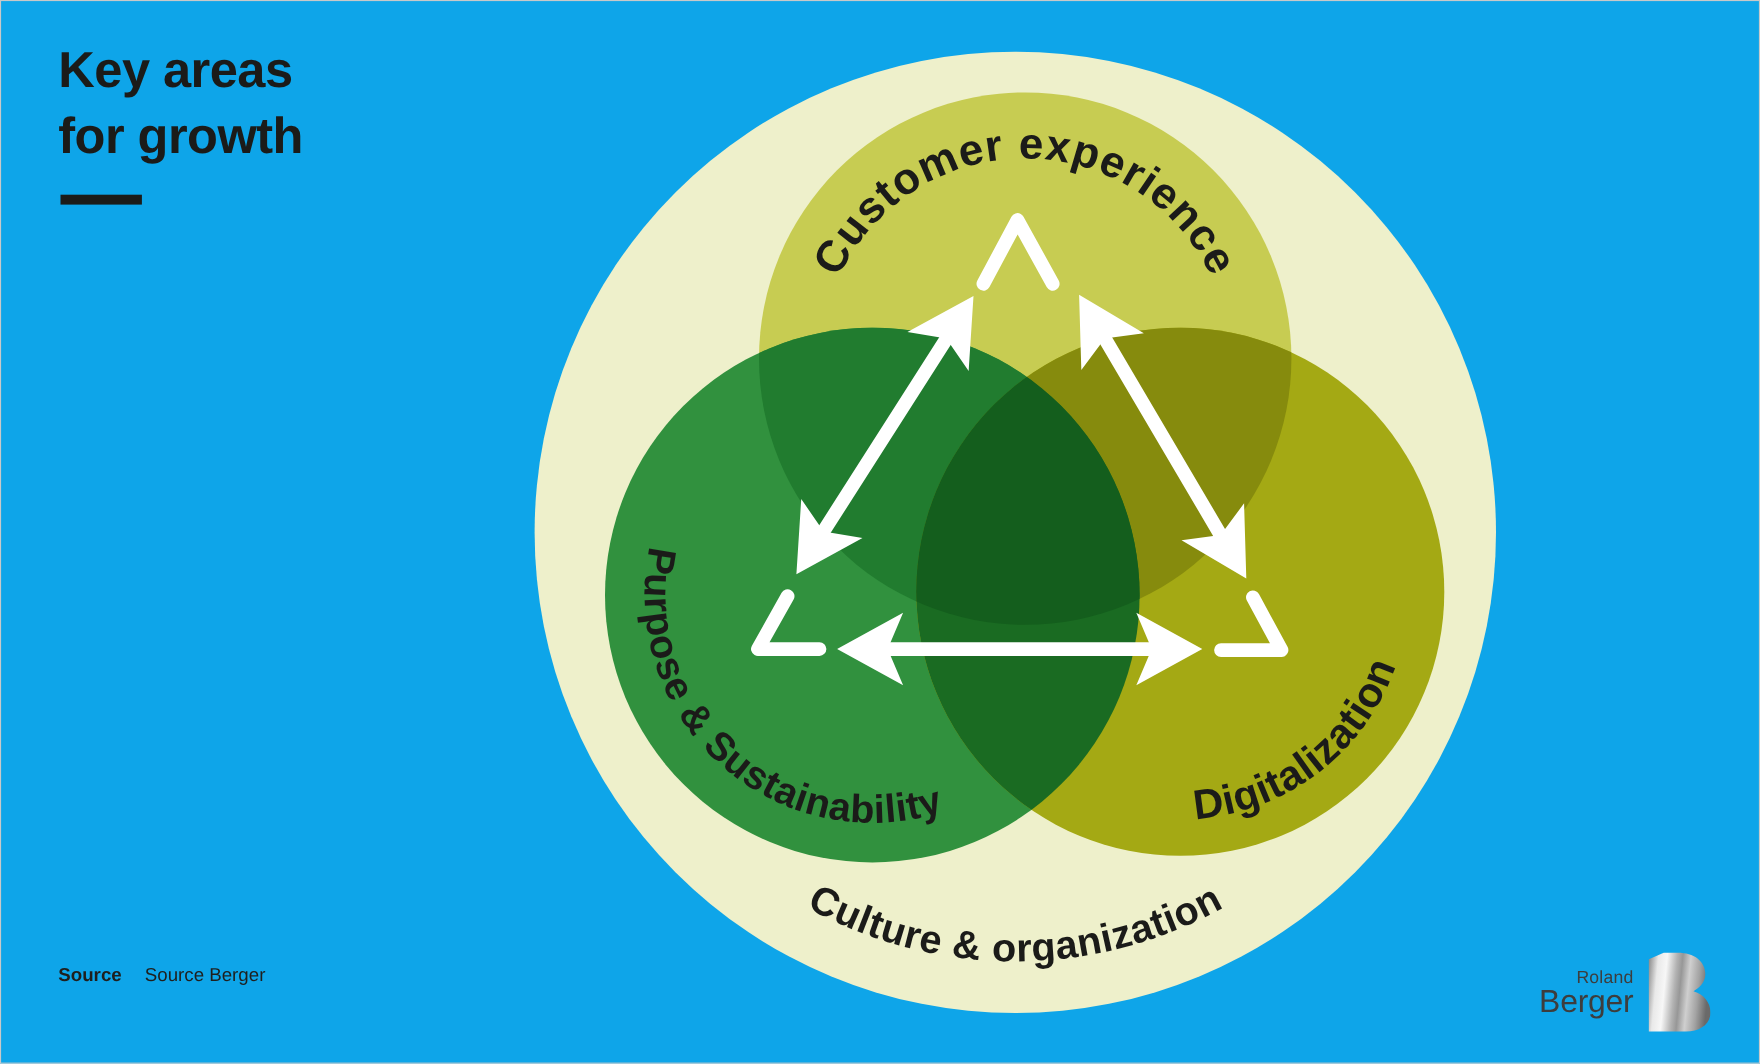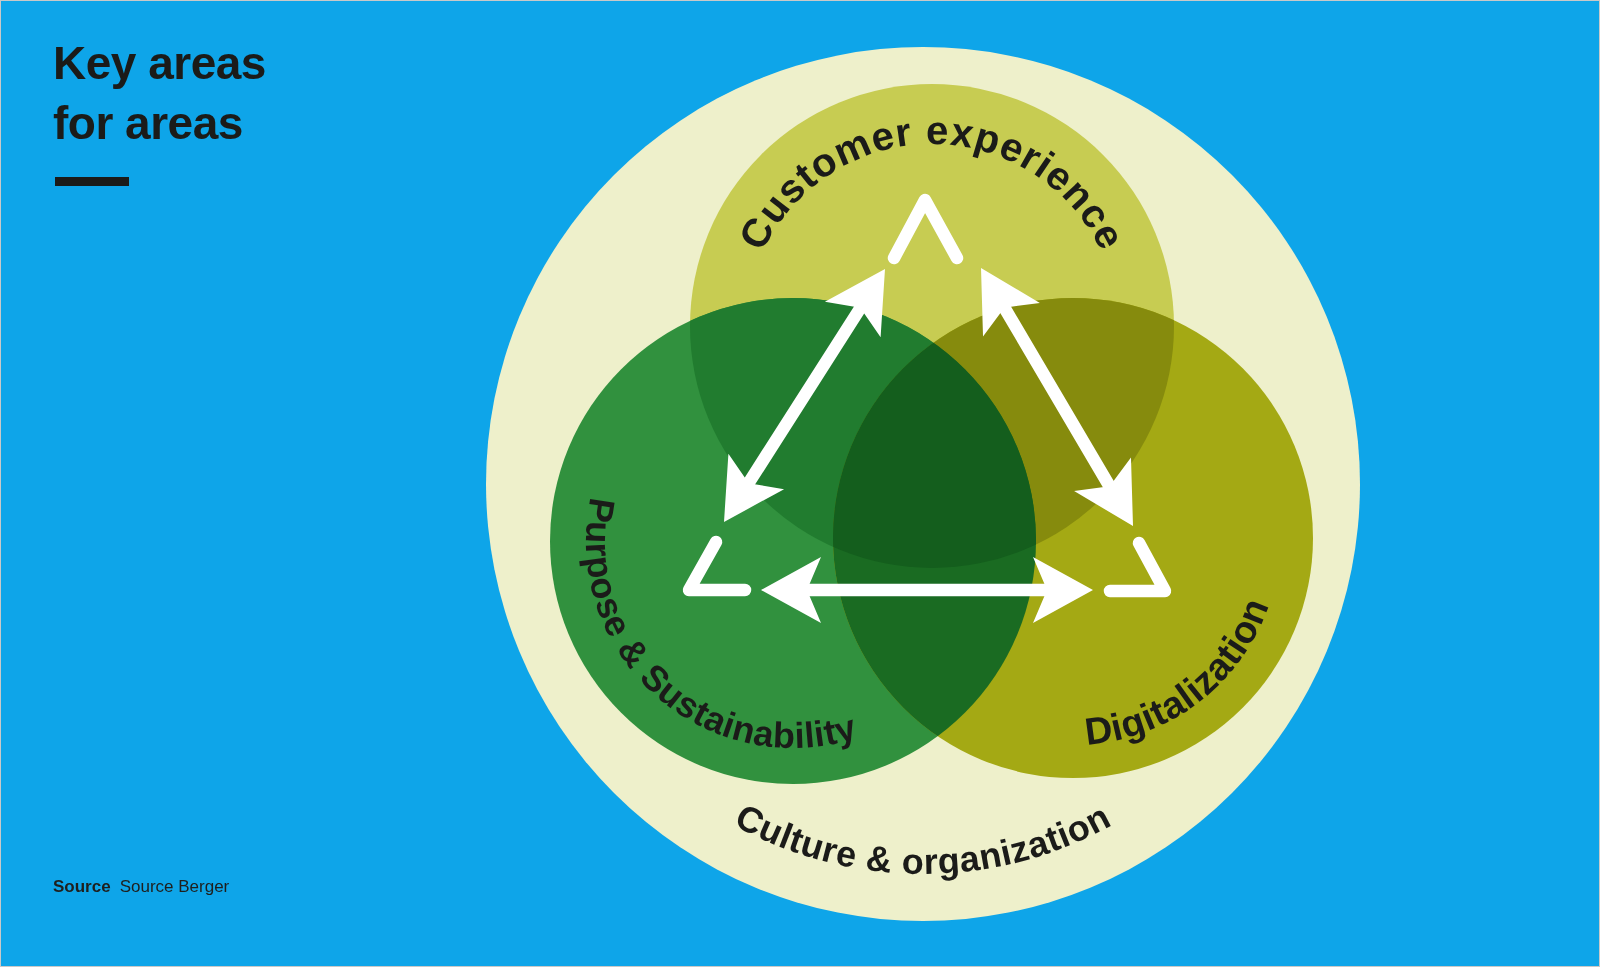--- a/index.html
+++ b/index.html
@@ -53,21 +53,21 @@
   }
   
   .source-line {
     position: absolute;
     left: 52px;
     top: 876px;
     margin: 0;
     font-size: 17px;
     color: #1f1f1d;
   }
-  .source-label { font-weight: 700; margin-right: 9px; }
+  .source-label { font-weight: 700; margin-right: 21px; }
   .logo {
     position: absolute;
     right: 44px;
     bottom: 27px;
     display: flex;
     align-items: flex-end;
     gap: 12px;
   }
   .logo-text {
     display: flex;
@@ -89,21 +89,21 @@
   .logo-mark { display: block; }
 </style>
 </head>
 <body>
 
 <div class="slide">
 
   <header class="title-block">
     <h1>
       <span class="title-line">Key areas</span>
-      <span class="title-line">for areas</span>
+      <span class="title-line">for growth</span>
     </h1>
     <div class="title-underline"></div>
   </header>
 
   <svg class="diagram-svg" viewBox="0 0 1600 967">
     <defs>
       <clipPath id="clip-customer">
           <circle cx="931" cy="325" r="242"></circle>
         </clipPath>
       <clipPath id="clip-purpose">
@@ -173,14 +173,35 @@
       <text font-size="36" letter-spacing="0.5">
         <textPath href="#arc-culture" startOffset="50%" text-anchor="middle">Culture &amp; organization</textPath>
       </text>
     </g>
   </svg>
 
   <p class="source-line">
     <span class="source-label">Source</span><span class="source-value">Source Berger</span>
   </p>
 
+  <div class="logo">
+    <div class="logo-text">
+      <span class="logo-top">Roland</span>
+      <span class="logo-bottom">Berger</span>
+    </div>
+    <svg class="logo-mark" width="58" height="74" viewBox="0 0 60 74">
+      <defs>
+        <linearGradient id="silver" x1="0" y1="0" x2="1" y2="0.12">
+          <stop offset="0" stop-color="#858585"></stop>
+          <stop offset="0.16" stop-color="#e9e9e9"></stop>
+          <stop offset="0.30" stop-color="#f7f7f7"></stop>
+          <stop offset="0.46" stop-color="#b3b3b3"></stop>
+          <stop offset="0.55" stop-color="#979797"></stop>
+          <stop offset="0.68" stop-color="#cfcfcf"></stop>
+          <stop offset="0.84" stop-color="#a3a3a3"></stop>
+          <stop offset="1" stop-color="#6a6a6a"></stop>
+        </linearGradient>
+      </defs>
+      <path d="M2 6 L16 0 L29 0 C45 0 54 8 55 18 C56 27 50 33 44 36 C54 39 60 47 60 56 C60 67 50 74 37 74 L2 74 Z" fill="url(#silver)"></path>
+    </svg>
+  </div>
 
 </div>
 
 </body></html>

